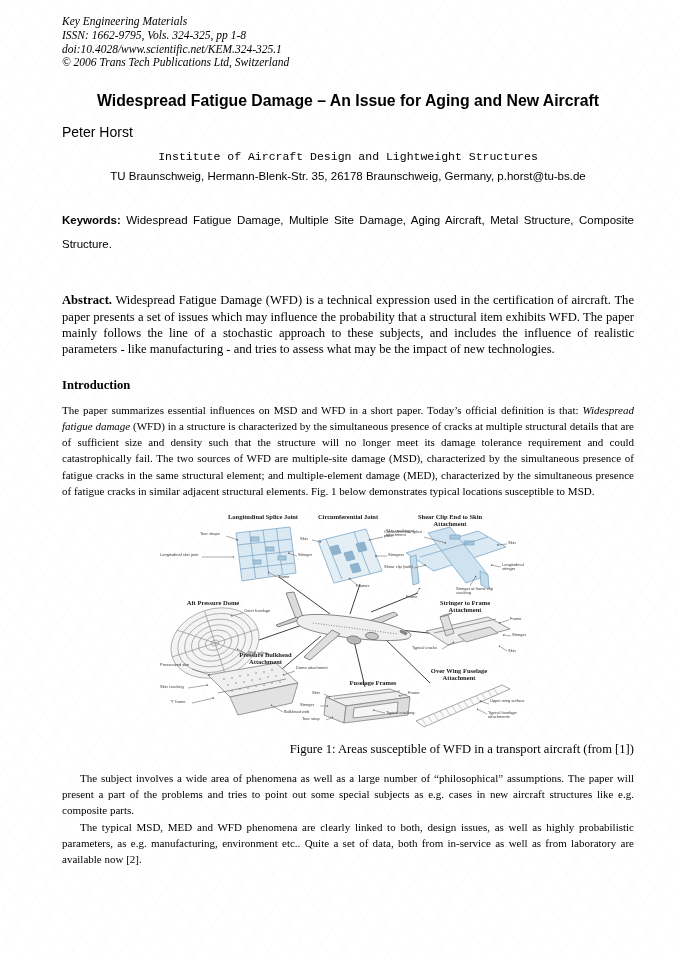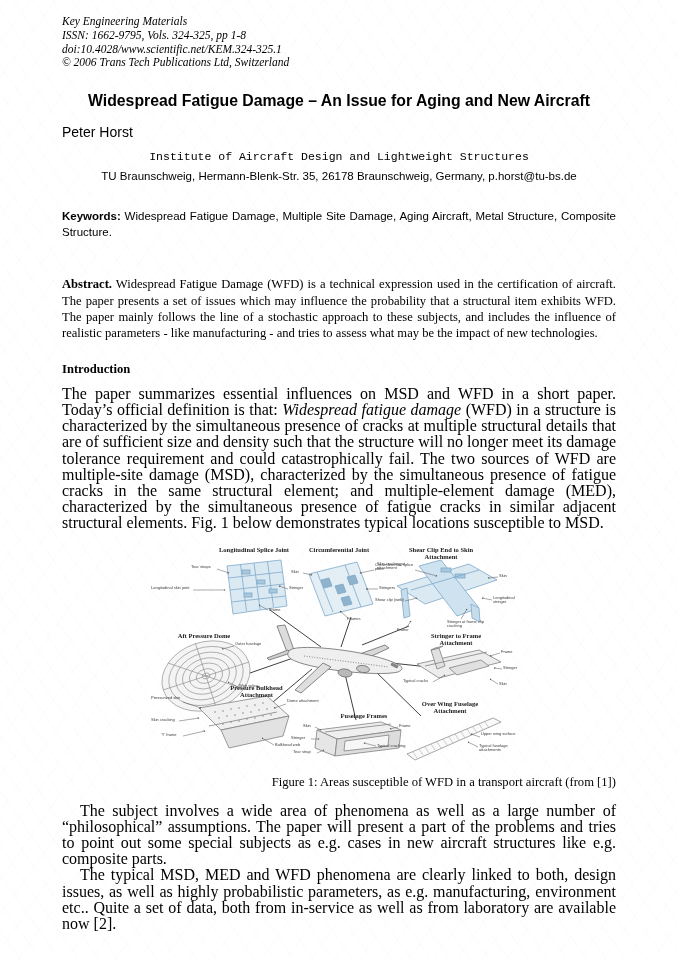--- a/index.html
+++ b/index.html
@@ -1,35 +1,35 @@
 <!DOCTYPE html>
 <html><head>
 <meta charset="utf-8">
 <style>
   html,body{margin:0;padding:0;background:#ffffff;}
   .page{
     width:678px;height:959px;box-sizing:border-box;
-    padding:15px 62px 0 62px;position:relative;background:#fff;
+    padding:15px 44px 0 62px;position:relative;background:#fff;
     background-image:
       repeating-linear-gradient(55deg, rgba(130,130,150,0.028) 0 1px, transparent 1px 16px),
       repeating-linear-gradient(-55deg, rgba(130,130,150,0.022) 0 1px, transparent 1px 20px);
     font-family:"Liberation Serif", serif;color:#000;overflow:hidden;
   }
   .hdr{display:flex;justify-content:space-between;font-style:italic;
        font-size:11.5px;line-height:13.8px;}
   .title{font-family:"Liberation Sans", sans-serif;font-weight:bold;font-size:15.8px;
          text-align:center;margin:22px 0 0 0;}
   .author{font-family:"Liberation Sans", sans-serif;font-size:14px;text-align:left;margin-top:14px;}
   .affil{font-family:Liberation Mono, monospace;font-size:11.5px;text-align:center;margin-top:10px;}
   .addr{font-family:"Liberation Sans", sans-serif;font-size:11.5px;text-align:center;margin-top:7px;}
-  .keywords{font-family:"Liberation Sans", sans-serif;font-size:11.5px;line-height:16px;
+  .keywords{font-family:"Liberation Sans", sans-serif;font-size:11.5px;line-height:24px;
             text-align:justify;margin:26px 0 0 0;}
   .abstract{font-size:12.6px;line-height:16.4px;text-align:justify;margin:36px 0 0 0;}
   .sect{font-size:12.6px;font-weight:bold;margin:20px 0 0 0;}
-  .body-text{font-size:16px;line-height:16.2px;text-align:justify;margin:9px 0 0 0;}
+  .body-text{font-size:11px;line-height:16.2px;text-align:justify;margin:9px 0 0 0;}
   .p-indent{text-indent:18px;margin-top:13px;}
   .p-indent2{text-indent:18px;margin-top:0;}
   .figure{position:relative;width:380px;height:220px;margin:14px auto 0 auto;}
   .figure svg{position:absolute;left:0;top:0;}
   .fig-title{position:absolute;font-family:"Liberation Serif", serif;font-weight:600;
              font-size:6.5px;line-height:7px;text-align:center;color:#1a1a1a;}
   .fig-tiny{position:absolute;font-family:"Liberation Sans", sans-serif;font-size:4px;
             line-height:4.4px;color:#3a3a3a;}
   .caption{font-size:12.6px;text-align:right;margin-top:9px;}
 </style>

